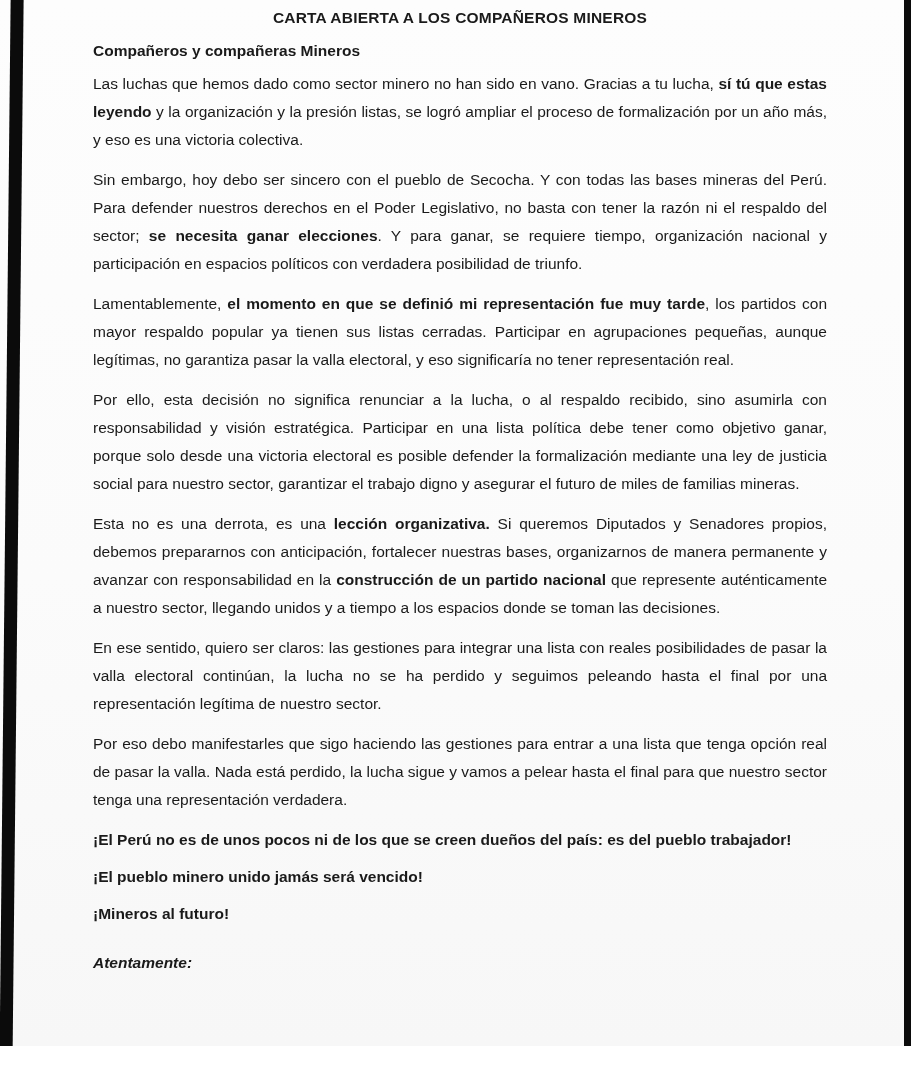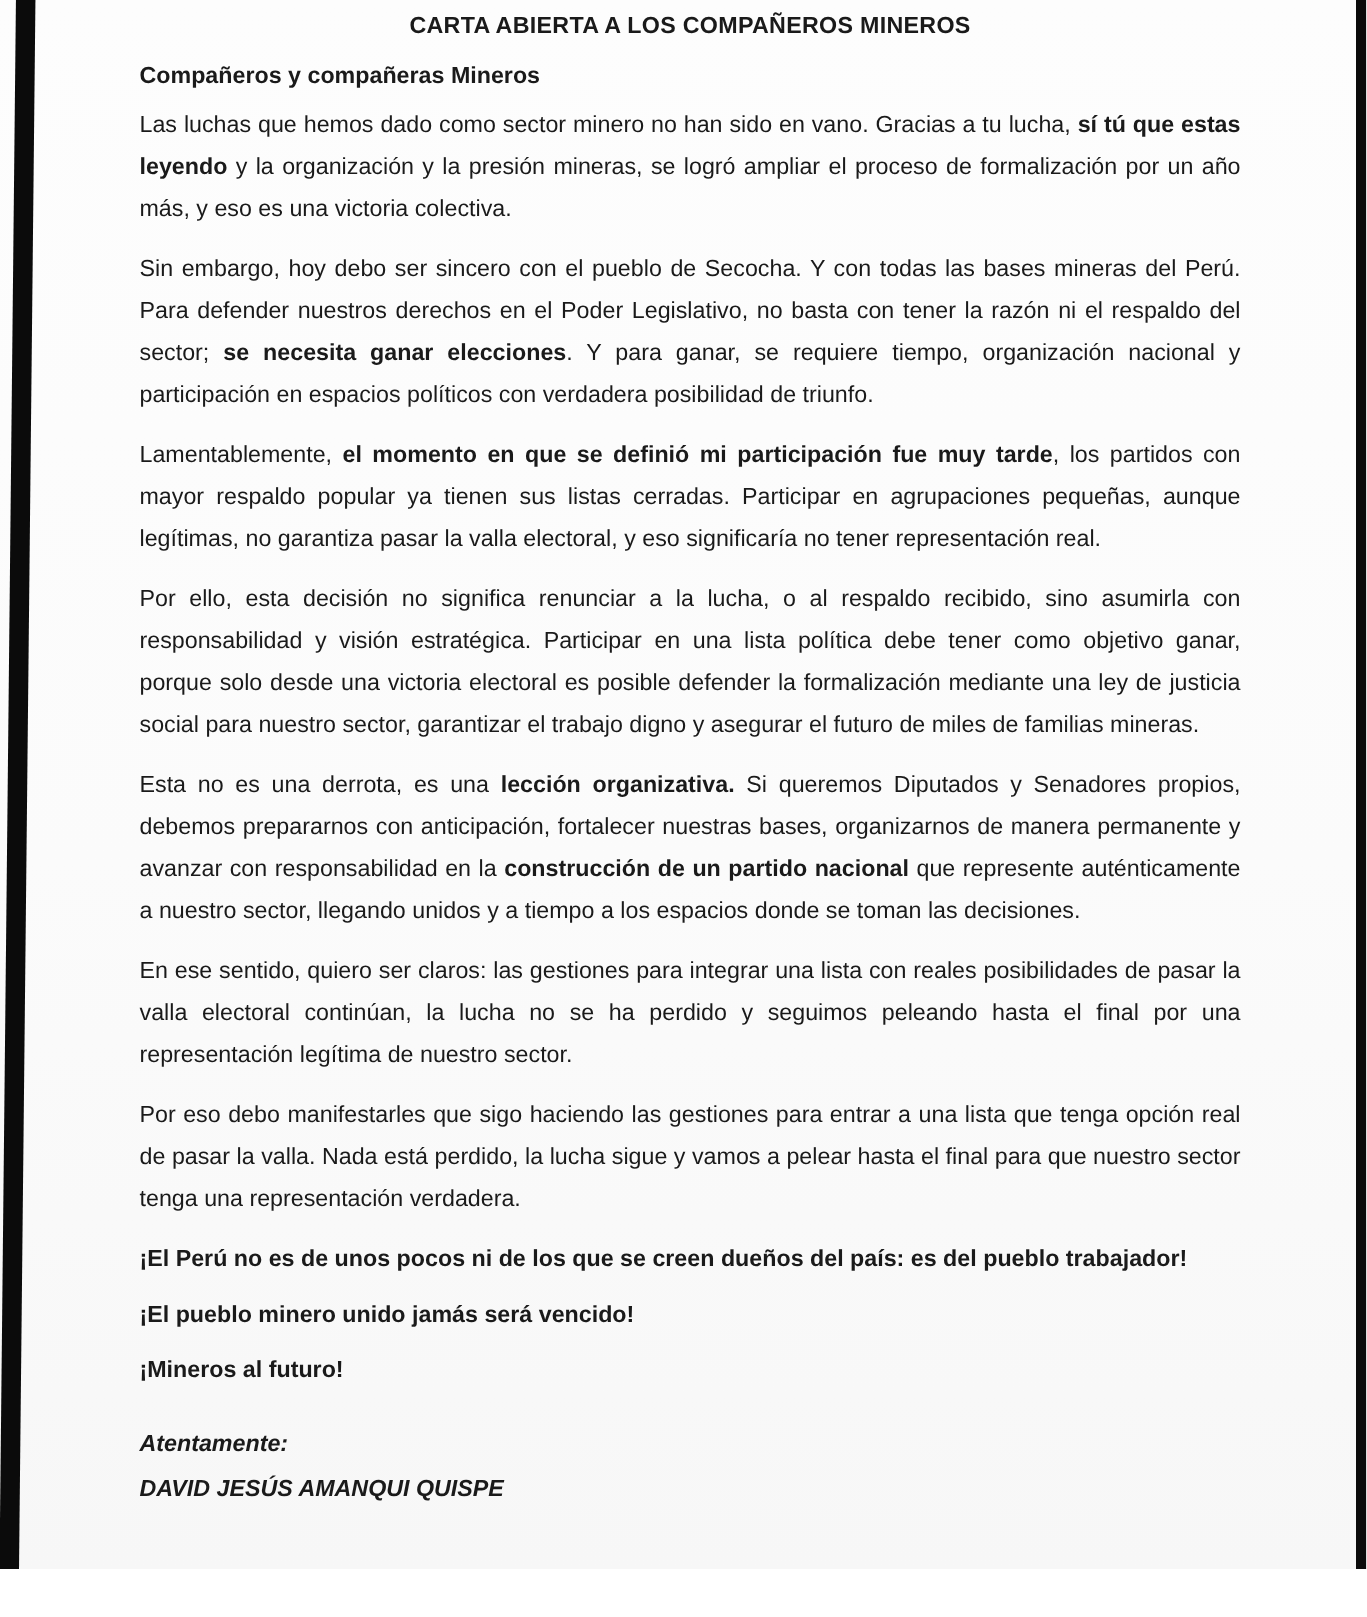--- a/index.html
+++ b/index.html
@@ -97,39 +97,38 @@
   <div class="edge-right"></div>
   <div class="corner-bl"></div>
 
   <div class="page">
 
     <h1 class="title">CARTA ABIERTA A LOS COMPAÑEROS MINEROS</h1>
 
 
     <div class="salutation">Compañeros y compañeras Mineros</div>
 
-    <p class="para"><span>Las luchas que hemos dado como sector minero no han sido en vano. Gracias a tu lucha, </span><span class="b">sí tú que estas leyendo</span><span> y la organización y la presión mineras, se logró ampliar el proceso de formalización por un año más, y eso es una victoria colectiva.</span></p>
+    <p class="para"><span>Las luchas que hemos dado como sector minero no han sido en vano. Gracias a tu lucha, </span><span class="b">sí tú que estas leyendo</span><span> y la organización y la presión listas, se logró ampliar el proceso de formalización por un año más, y eso es una victoria colectiva.</span></p>
 
     <p class="para"><span>Sin embargo, hoy debo ser sincero con el pueblo de Secocha. Y con todas las bases mineras del Perú. Para defender nuestros derechos en el Poder Legislativo, no basta con tener la razón ni el respaldo del sector; </span><span class="b">se necesita ganar elecciones</span><span>. Y para ganar, se requiere tiempo, organización nacional y participación en espacios políticos con verdadera posibilidad de triunfo.</span></p>
 
-    <p class="para"><span>Lamentablemente, </span><span class="b">el momento en que se definió mi participación fue muy tarde</span><span>, los partidos con mayor respaldo popular ya tienen sus listas cerradas. Participar en agrupaciones pequeñas, aunque legítimas, no garantiza pasar la valla electoral, y eso significaría no tener representación real.</span></p>
+    <p class="para"><span>Lamentablemente, </span><span class="b">el momento en que se definió mi representación fue muy tarde</span><span>, los partidos con mayor respaldo popular ya tienen sus listas cerradas. Participar en agrupaciones pequeñas, aunque legítimas, no garantiza pasar la valla electoral, y eso significaría no tener representación real.</span></p>
 
     <p class="para"><span>Por ello, esta decisión no significa renunciar a la lucha, o al respaldo recibido, sino asumirla con responsabilidad y visión estratégica. Participar en una lista política debe tener como objetivo ganar, porque solo desde una victoria electoral es posible defender la formalización mediante una ley de justicia social para nuestro sector, garantizar el trabajo digno y asegurar el futuro de miles de familias mineras.</span></p>
 
     <p class="para"><span>Esta no es una derrota, es una </span><span class="b">lección organizativa.</span><span> Si queremos Diputados y Senadores propios, debemos prepararnos con anticipación, fortalecer nuestras bases, organizarnos de manera permanente y avanzar con responsabilidad en la </span><span class="b">construcción de un partido nacional</span><span> que represente auténticamente a nuestro sector, llegando unidos y a tiempo a los espacios donde se toman las decisiones.</span></p>
 
     <p class="para"><span>En ese sentido, quiero ser claros: las gestiones para integrar una lista con reales posibilidades de pasar la valla electoral continúan, la lucha no se ha perdido y seguimos peleando hasta el final por una representación legítima de nuestro sector.</span></p>
 
     <p class="para"><span>Por eso debo manifestarles que sigo haciendo las gestiones para entrar a una lista que tenga opción real de pasar la valla. Nada está perdido, la lucha sigue y vamos a pelear hasta el final para que nuestro sector tenga una representación verdadera.</span></p>
 
     <p class="slogan">¡El Perú no es de unos pocos ni de los que se creen dueños del país: es del pueblo trabajador!</p>
 
     <p class="slogan center">¡El pueblo minero unido jamás será vencido!</p>
 
     <p class="slogan center">¡Mineros al futuro!</p>
 
     <div class="closing">
       <div>Atentamente:</div>
-      <div>DAVID JESÚS AMANQUI QUISPE</div>
     </div>
 
   </div>
 </div>
 
 </body></html>

